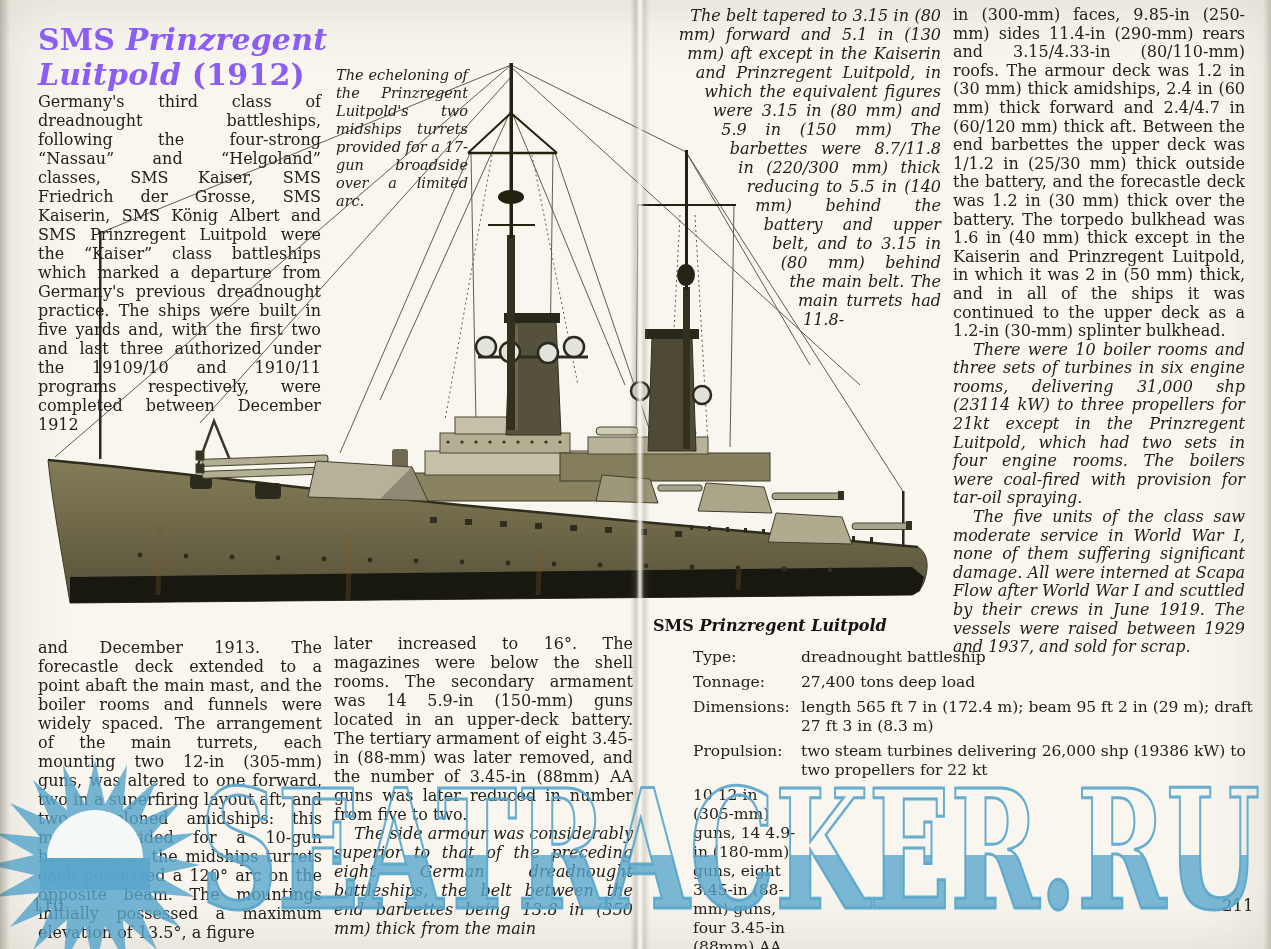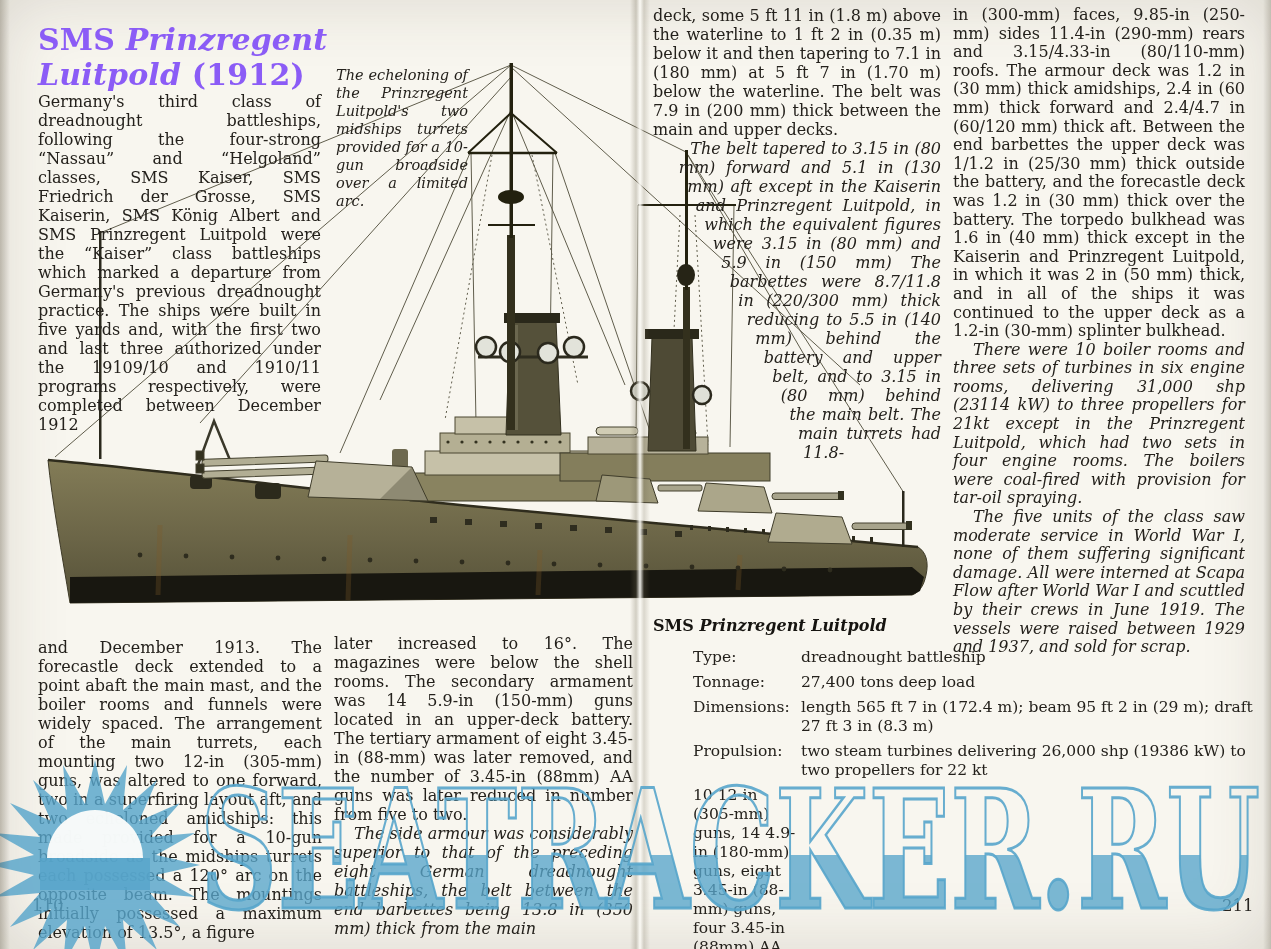--- a/index.html
+++ b/index.html
@@ -226,36 +226,35 @@
     </g>
   </svg>
 
   <h1 class="title"><span class="t-sms">SMS</span>&nbsp;<span class="t-name">Prinzregent Luitpold</span>&nbsp;<span class="t-year">(1912)</span></h1>
 
   <div class="col intro-col">
     <p>Germany's third class of dreadnought battleships, following the four-strong “Nassau” and “Helgoland” classes, SMS Kaiser, SMS Friedrich der Grosse, SMS Kaiserin, SMS König Albert and SMS Prinzregent Luitpold were the “Kaiser” class battleships which marked a departure from Germany's previous dreadnought practice. The ships were built in five yards and, with the first two and last three authorized under the 19109/10 and 1910/11 programs respectively, were completed between December 1912</p>
   </div>
 
   <div class="col caption-col">
-    <p>The echeloning of the Prinzregent Luitpold's two midships turrets provided for a 10-gun broadside over a limited arc.</p>
+    <p>The echeloning of the Prinzregent Luitpold's two midships turrets provided for a 17-gun broadside over a limited arc.</p>
   </div>
 
   <div class="col bleft-col">
     <p>and December 1913. The forecastle deck extended to a point abaft the main mast, and the boiler rooms and funnels were widely spaced. The arrangement of the main turrets, each mounting two 12-in (305-mm) guns, was altered to one forward, two in a superfiring layout aft, and two echeloned amidships: this made provided for a 10-gun broadside as the midships turrets each possessed a 120° arc on the opposite beam. The mountings initially possessed a maximum elevation of 13.5°, a figure</p>
   </div>
 
   <div class="col bmid-col">
     <p>later increased to 16°. The magazines were below the shell rooms. The secondary armament was 14 5.9-in (150-mm) guns located in an upper-deck battery. The tertiary armament of eight 3.45-in (88-mm) was later removed, and the number of 3.45-in (88mm) AA guns was later reduced in number from five to two.</p>
     <p class="indent">The side armour was considerably superior to that of the preceding eight German dreadnought battleships, the belt between the end barbettes being 13.8 in (350 mm) thick from the main</p>
   </div>
 
   <div class="pagenum pagenum-left">110</div>
 
   <div class="col mid-col">
-    <p>deck, some 5 ft 11 in (1.8 m) above the waterline to 1 ft 2 in (0.35 m) below it and then tapering to 7.1 in (180 mm) at 5 ft 7 in (1.70 m) below the waterline. The belt was 7.9 in (200 mm) thick between the main and upper decks.</p>
     <div class="wrap-spacer"></div>
     <p class="indent">The belt tapered to 3.15 in (80 mm) forward and 5.1 in (130 mm) aft except in the Kaiserin and Prinzregent Luitpold, in which the equivalent figures were 3.15 in (80 mm) and 5.9 in (150 mm) The barbettes were 8.7/11.8 in (220/300 mm) thick reducing to 5.5 in (140 mm) behind the battery and upper belt, and to 3.15 in (80 mm) behind the main belt. The main turrets had 11.8-</p>
   </div>
 
   <div class="col right-col">
     <p>in (300-mm) faces, 9.85-in (250-mm) sides 11.4-in (290-mm) rears and 3.15/4.33-in (80/110-mm) roofs. The armour deck was 1.2 in (30 mm) thick amidships, 2.4 in (60 mm) thick forward and 2.4/4.7 in (60/120 mm) thick aft. Between the end barbettes the upper deck was 1/1.2 in (25/30 mm) thick outside the battery, and the forecastle deck was 1.2 in (30 mm) thick over the battery. The torpedo bulkhead was 1.6 in (40 mm) thick except in the Kaiserin and Prinzregent Luitpold, in which it was 2 in (50 mm) thick, and in all of the ships it was continued to the upper deck as a 1.2-in (30-mm) splinter bulkhead.</p>
     <p class="indent">There were 10 boiler rooms and three sets of turbines in six engine rooms, delivering 31,000 shp (23114 kW) to three propellers for 21kt except in the Prinzregent Luitpold, which had two sets in four engine rooms. The boilers were coal-fired with provision for tar-oil spraying.</p>
     <p class="indent">The five units of the class saw moderate service in World War I, none of them suffering significant damage. All were interned at Scapa Flow after World War I and scuttled by their crews in June 1919. The vessels were raised between 1929 and 1937, and sold for scrap.</p>
   </div>
 

